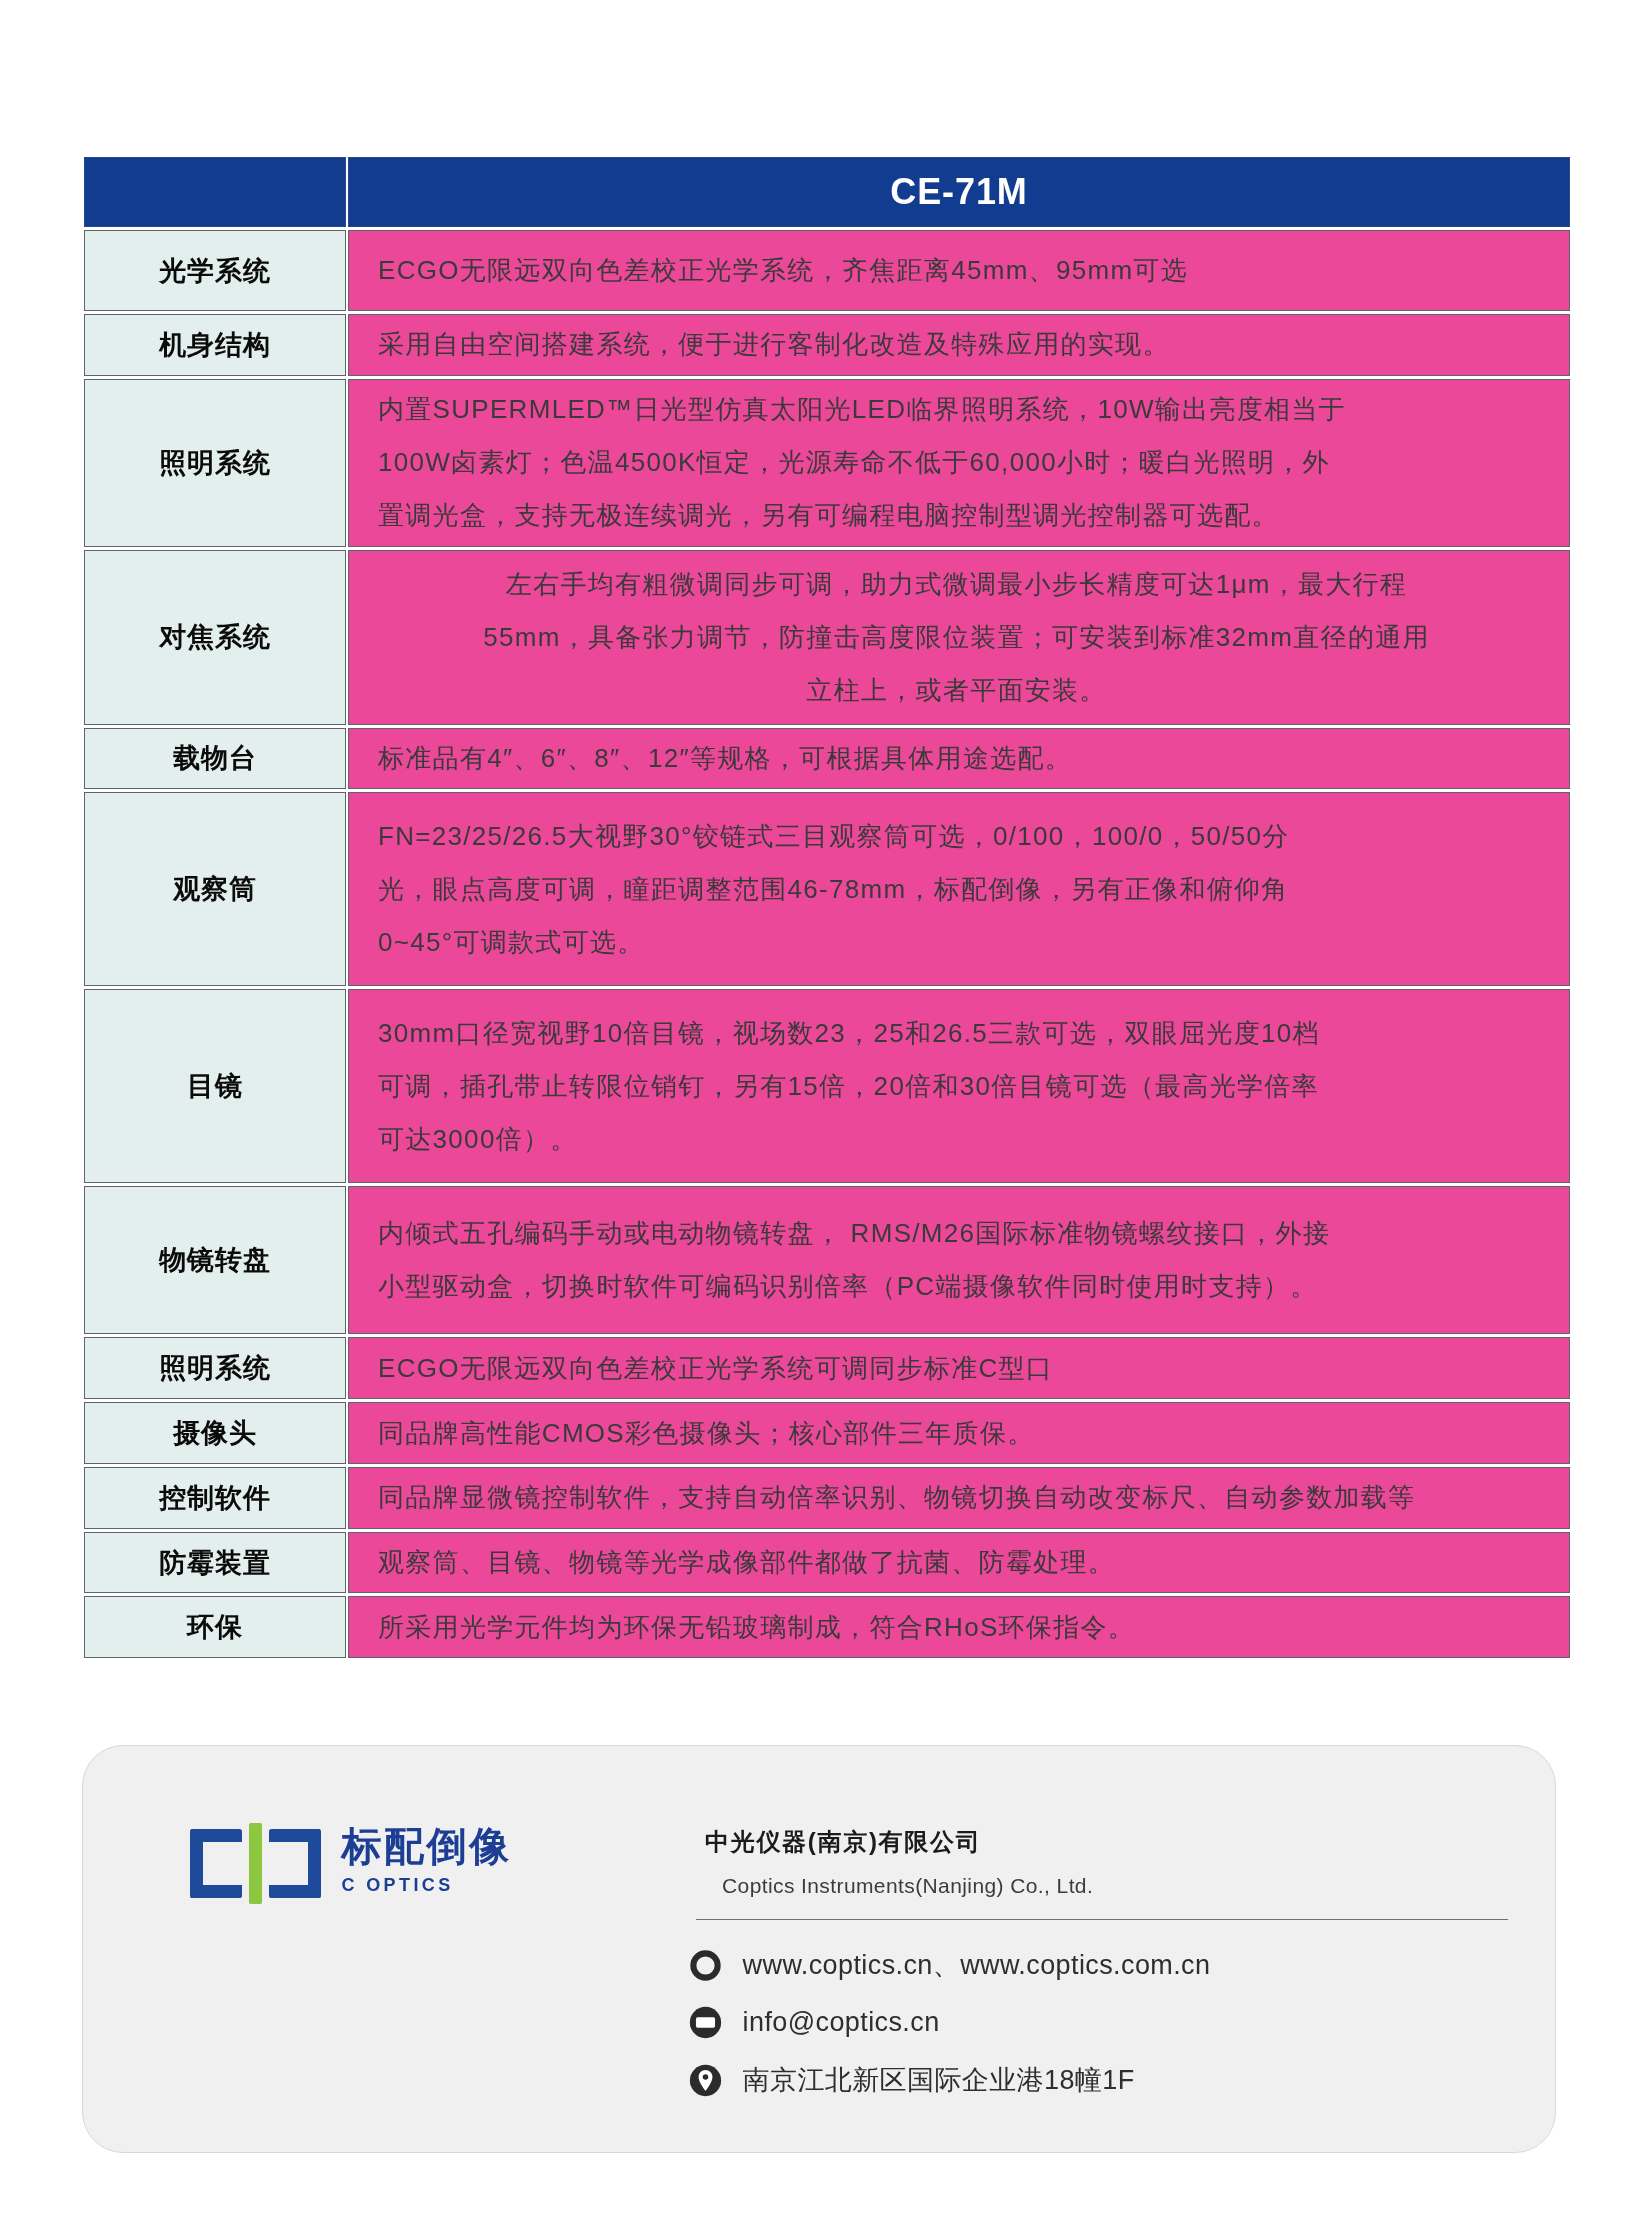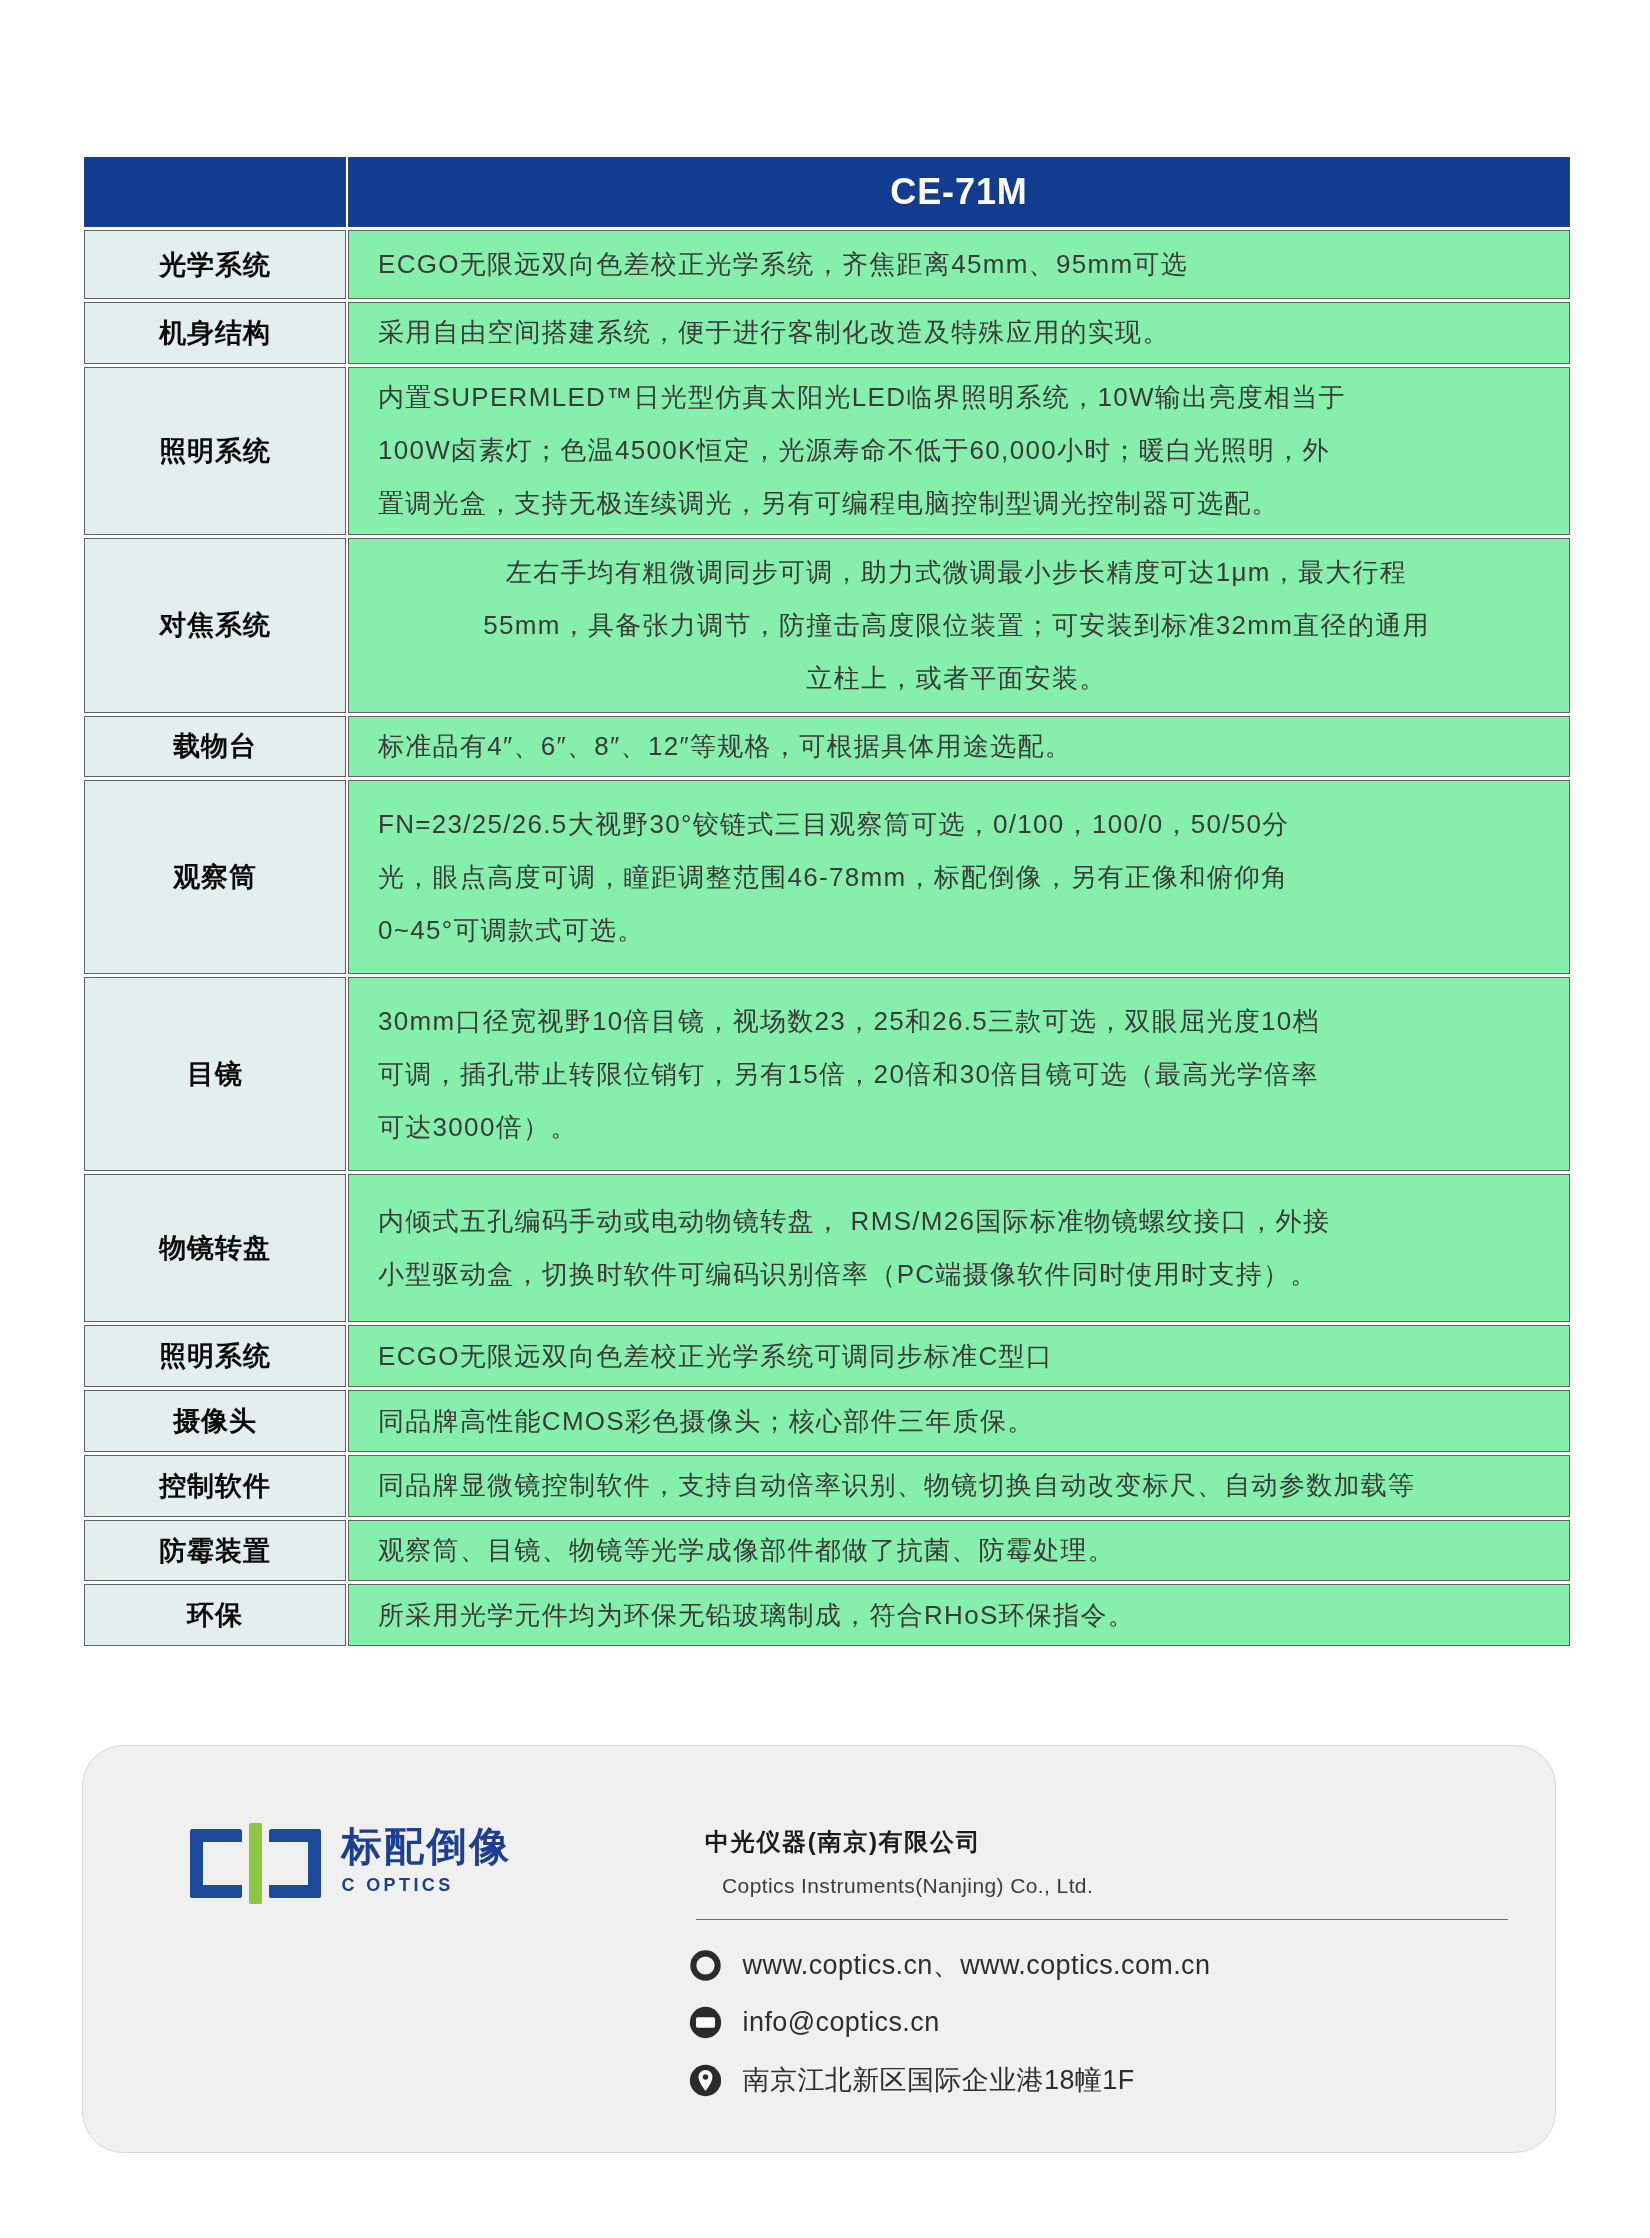--- a/index.html
+++ b/index.html
@@ -37,32 +37,32 @@
     background:#e3efed;
     border:0.9px solid #5f6468;
     font-size:27px;
     font-weight:bold;
     color:#0b0b0b;
     text-align:center;
     letter-spacing:0.9px;
     vertical-align:middle;
   }
   td.value{
-    background:#86efac;
+    background:#ec4899;
     border:0.9px solid #5f6468;
     font-size:26px;
     color:#3a3a3a;
     letter-spacing:1.3px;
     line-height:53px;
     padding:3.4px 34px 3.4px 29px;
     vertical-align:middle;
     white-space:pre-line;
     text-align:left;
   }
-  tbody tr:nth-child(1) td{height:69px;}
+  tbody tr:nth-child(1) td{height:81px;}
   tbody tr:nth-child(2) td{height:52px;}
   tbody tr:nth-child(3) td{height:163px;}
   tbody tr:nth-child(4) td{height:175px;text-align:center;}
   tbody tr:nth-child(5) td{height:52px;margin-left:28px;}
   tbody tr:nth-child(6) td{height:194px;}
   tbody tr:nth-child(7) td{height:194px;}
   tbody tr:nth-child(8) td{height:148px;}
   tbody tr:nth-child(n+9) td{height:52px;}
 
   

